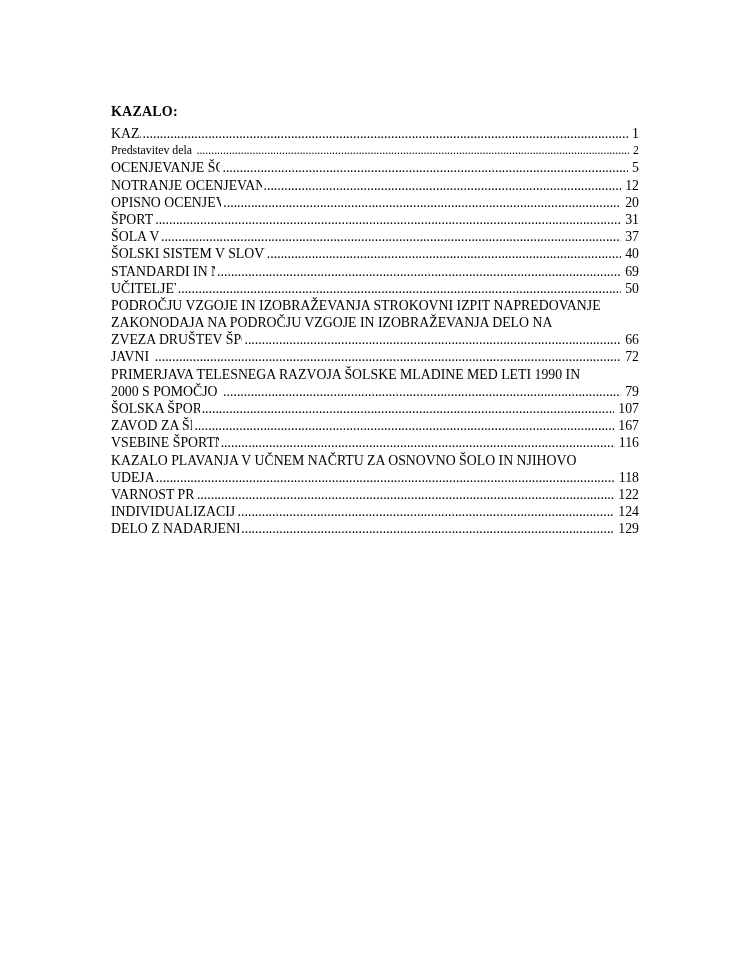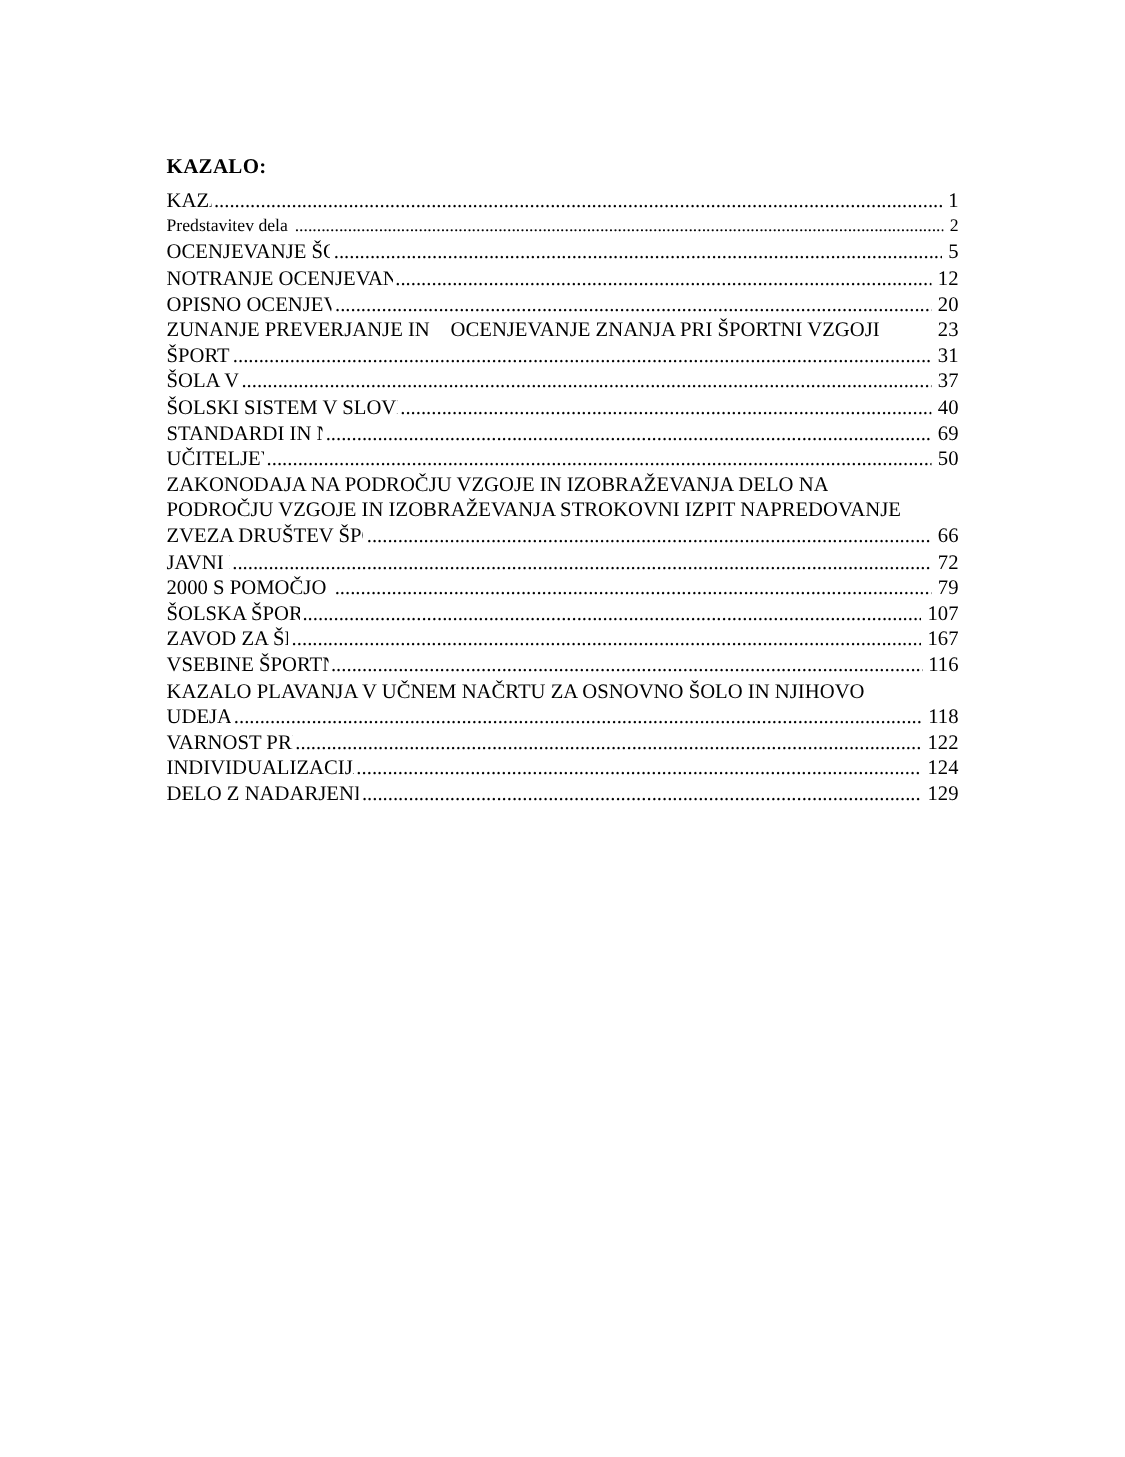--- a/index.html
+++ b/index.html
@@ -103,25 +103,20 @@
     <span class="toc-text">NOTRANJE OCENJEVANJE ŠOLSKE ŠPORTNE VZGOJE - PREDLOG</span>
     <span class="toc-leader"></span>
     <span class="toc-page">12</span>
   </div>
         <div class="toc-row">
     <span class="toc-text">OPISNO OCENJEVANJE V PRVEM TRILETJU</span>
     <span class="toc-leader"></span>
     <span class="toc-page">20</span>
   </div>
         <div class="toc-row">
-    <span class="toc-text">ZUNANJE PREVERJANJE IN    OCENJEVANJE ZNANJA PRI ŠPORTNI VZGOJI</span>
-    <span class="toc-leader no-dots"></span>
-    <span class="toc-page">23</span>
-  </div>
-        <div class="toc-row">
     <span class="toc-text">ŠPORTNI DAN</span>
     <span class="toc-leader"></span>
     <span class="toc-page">31</span>
   </div>
         <div class="toc-row">
     <span class="toc-text">ŠOLA V NARAVI</span>
     <span class="toc-leader"></span>
     <span class="toc-page">37</span>
   </div>
         <div class="toc-row">
@@ -133,36 +128,40 @@
     <span class="toc-text">STANDARDI IN NORMATIVI V ŠOLSTVU</span>
     <span class="toc-leader"></span>
     <span class="toc-page">69</span>
   </div>
         <div class="toc-row">
     <span class="toc-text">UČITELJEVA KARIERA</span>
     <span class="toc-leader"></span>
     <span class="toc-page">50</span>
   </div>
         <div class="toc-row">
+    <span class="toc-text">PODROČJU VZGOJE IN IZOBRAŽEVANJA STROKOVNI IZPIT NAPREDOVANJE</span>
+
+  </div>
+        <div class="toc-row">
     <span class="toc-text">ZAKONODAJA NA PODROČJU VZGOJE IN IZOBRAŽEVANJA DELO NA</span>
 
   </div>
         <div class="toc-row">
-    <span class="toc-text">PODROČJU VZGOJE IN IZOBRAŽEVANJA STROKOVNI IZPIT NAPREDOVANJE</span>
-
-  </div>
-        <div class="toc-row">
     <span class="toc-text">ZVEZA DRUŠTEV ŠPORTNIH PEDAGOGOV SLOVENIJE</span>
     <span class="toc-leader"></span>
     <span class="toc-page">66</span>
   </div>
         <div class="toc-row">
     <span class="toc-text">JAVNI RAZPIS</span>
     <span class="toc-leader"></span>
     <span class="toc-page">72</span>
+  </div>
+        <div class="toc-row">
+    <span class="toc-text">PRIMERJAVA TELESNEGA RAZVOJA ŠOLSKE MLADINE MED LETI 1990 IN</span>
+
   </div>
         <div class="toc-row">
     <span class="toc-text">2000 S POMOČJO PODATKOV ŠV KARTONA</span>
     <span class="toc-leader"></span>
     <span class="toc-page">79</span>
   </div>
         <div class="toc-row">
     <span class="toc-text">ŠOLSKA ŠPORTNA TEKMOVANJA</span>
     <span class="toc-leader"></span>
     <span class="toc-page">107</span>

